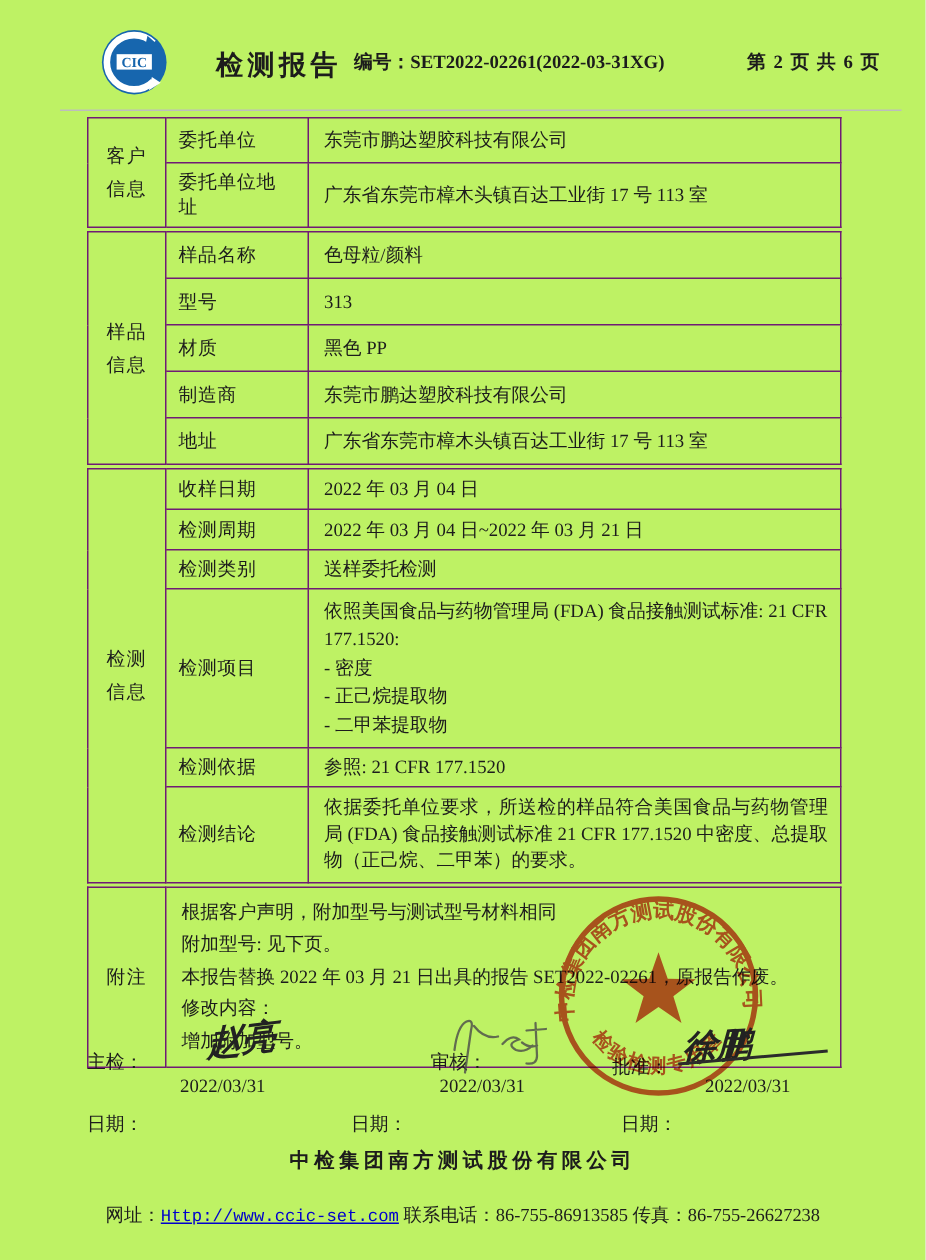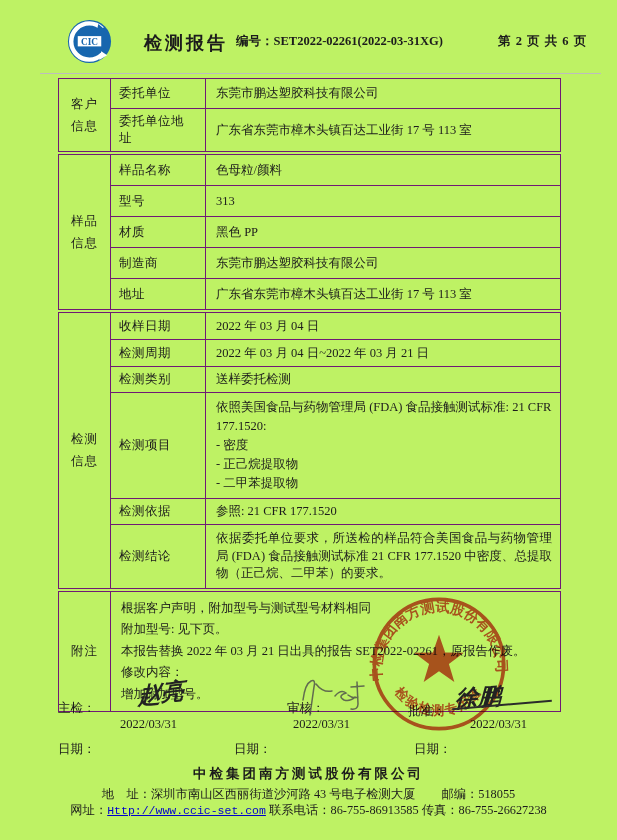--- a/index.html
+++ b/index.html
@@ -217,22 +217,19 @@
   <div class="sig3-line"></div>
 
   <div class="date-label" style="left:58px;">日期：</div>
   <div class="date-value" style="left:120px;">2022/03/31</div>
   <div class="date-label" style="left:234px;">日期：</div>
   <div class="date-value" style="left:293px;">2022/03/31</div>
   <div class="date-label" style="left:414px;">日期：</div>
   <div class="date-value" style="left:470px;">2022/03/31</div>
 
   <div class="f-company">中检集团南方测试股份有限公司</div>
-  <div class="f-line1">
-    <span>地　址：</span><span>深圳市南山区西丽街道沙河路 43 号电子检测大厦</span><span class="f-gap"></span><span>邮编：</span><span>518055</span>
-  </div>
   <div class="f-line2">
     <span>网址：</span><a class="f-link" href="#">Http://www.ccic-set.com</a>
     <span>联系电话：</span><span>86-755-86913585</span>
     <span>传真：</span><span>86-755-26627238</span>
   </div>
 
 </div>
 
 </body></html>

